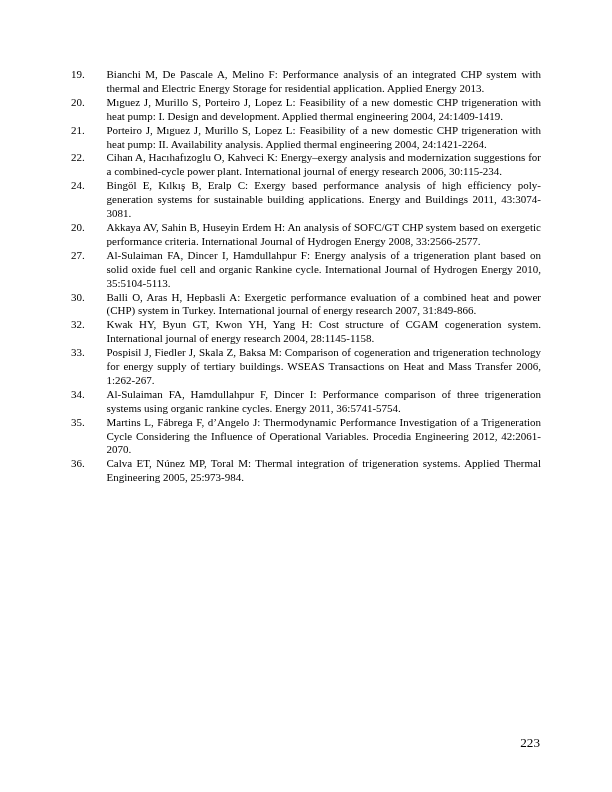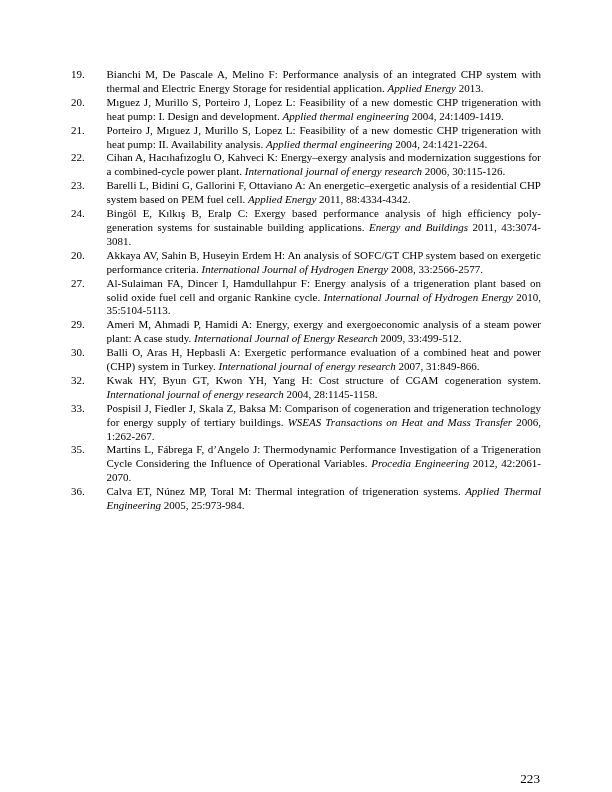--- a/index.html
+++ b/index.html
@@ -32,26 +32,25 @@
     position: relative;
     padding-left: 35.5px;
     text-align: justify;
   }
   .ref-num {
     position: absolute;
     left: 0;
     top: 0;
   }
   .it {
-    font-style: italic;
     margin-top: 8px;
   }
   .page-number {
     position: absolute;
-    top: 772px;
+    top: 736px;
     right: 72px;
     font-size: 13.2px;
     line-height: 13.9px;
   }
 </style>
 </head>
 <body>
 
 <div class="page">
   <div class="ref-list" id="ref-list">
@@ -65,66 +64,62 @@
     <span class="ref-text"><span>Mıguez J, Murillo S, Porteiro J, Lopez L: Feasibility of a new domestic CHP trigeneration with heat pump: I. Design and development. </span><span class="it">Applied thermal engineering</span><span> 2004, 24:1409-1419.</span></span>
   </div>
 
   <div class="ref-item">
     <span class="ref-num">21.</span>
     <span class="ref-text"><span>Porteiro J, Mıguez J, Murillo S, Lopez L: Feasibility of a new domestic CHP trigeneration with heat pump: II. Availability analysis. </span><span class="it">Applied thermal engineering</span><span> 2004, 24:1421-2264.</span></span>
   </div>
 
   <div class="ref-item">
     <span class="ref-num">22.</span>
-    <span class="ref-text"><span>Cihan A, Hacıhafızoglu O, Kahveci K: Energy–exergy analysis and modernization suggestions for a combined-cycle power plant. </span><span class="it">International journal of energy research</span><span> 2006, 30:115-126.</span></span>
+    <span class="ref-text"><span>Cihan A, Hacıhafızoglu O, Kahveci K: Energy–exergy analysis and modernization suggestions for a combined-cycle power plant. </span><span class="it">International journal of energy research</span><span> 2006, 30:115-234.</span></span>
   </div>
 
-  <div class="ref-item">
-    <span class="ref-num">23.</span>
-    <span class="ref-text"><span>Barelli L, Bidini G, Gallorini F, Ottaviano A: An energetic–exergetic analysis of a residential CHP system based on PEM fuel cell. </span><span class="it">Applied Energy</span><span> 2011, 88:4334-4342.</span></span>
-  </div>
 
   <div class="ref-item">
     <span class="ref-num">24.</span>
     <span class="ref-text"><span>Bingöl E, Kılkış B, Eralp C: Exergy based performance analysis of high efficiency poly-generation systems for sustainable building applications. </span><span class="it">Energy and Buildings</span><span> 2011, 43:3074-3081.</span></span>
   </div>
 
 
   <div class="ref-item">
     <span class="ref-num">20.</span>
     <span class="ref-text"><span>Akkaya AV, Sahin B, Huseyin Erdem H: An analysis of SOFC/GT CHP system based on exergetic performance criteria. </span><span class="it">International Journal of Hydrogen Energy</span><span> 2008, 33:2566-2577.</span></span>
   </div>
 
   <div class="ref-item">
     <span class="ref-num">27.</span>
     <span class="ref-text"><span>Al-Sulaiman FA, Dincer I, Hamdullahpur F: Energy analysis of a trigeneration plant based on solid oxide fuel cell and organic Rankine cycle. </span><span class="it">International Journal of Hydrogen Energy</span><span> 2010, 35:5104-5113.</span></span>
   </div>
 
 
-  <div class="ref-item">
-    <span class="ref-num">29.</span>
-    <span class="ref-text"><span>Ameri M, Ahmadi P, Hamidi A: Energy, exergy and exergoeconomic analysis of a steam power plant: A case study. </span><span class="it">International Journal of Energy Research</span><span> 2009, 33:499-512.</span></span>
-  </div>
 
   <div class="ref-item">
     <span class="ref-num">30.</span>
     <span class="ref-text"><span>Balli O, Aras H, Hepbasli A: Exergetic performance evaluation of a combined heat and power (CHP) system in Turkey. </span><span class="it">International journal of energy research</span><span> 2007, 31:849-866.</span></span>
   </div>
 
 
   <div class="ref-item">
     <span class="ref-num">32.</span>
     <span class="ref-text"><span>Kwak HY, Byun GT, Kwon YH, Yang H: Cost structure of CGAM cogeneration system. </span><span class="it">International journal of energy research</span><span> 2004, 28:1145-1158.</span></span>
   </div>
 
   <div class="ref-item">
     <span class="ref-num">33.</span>
     <span class="ref-text"><span>Pospisil J, Fiedler J, Skala Z, Baksa M: Comparison of cogeneration and trigeneration technology for energy supply of tertiary buildings. </span><span class="it">WSEAS Transactions on Heat and Mass Transfer</span><span> 2006, 1:262-267.</span></span>
   </div>
 
+  <div class="ref-item">
+    <span class="ref-num">34.</span>
+    <span class="ref-text"><span>Al-Sulaiman FA, Hamdullahpur F, Dincer I: Performance comparison of three trigeneration systems using organic rankine cycles. </span><span class="it">Energy</span><span> 2011, 36:5741-5754.</span></span>
+  </div>
 
   <div class="ref-item">
     <span class="ref-num">35.</span>
     <span class="ref-text"><span>Martins L, Fábrega F, d’Angelo J: Thermodynamic Performance Investigation of a Trigeneration Cycle Considering the Influence of Operational Variables. </span><span class="it">Procedia Engineering</span><span> 2012, 42:2061-2070.</span></span>
   </div>
 
   <div class="ref-item">
     <span class="ref-num">36.</span>
     <span class="ref-text"><span>Calva ET, Núnez MP, Toral M: Thermal integration of trigeneration systems. </span><span class="it">Applied Thermal Engineering</span><span> 2005, 25:973-984.</span></span>
   </div>

